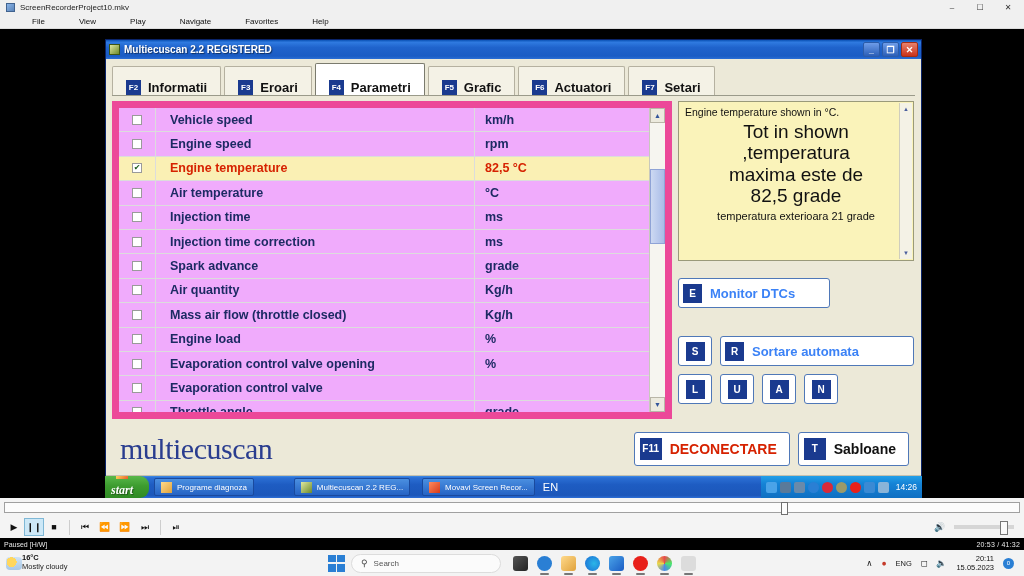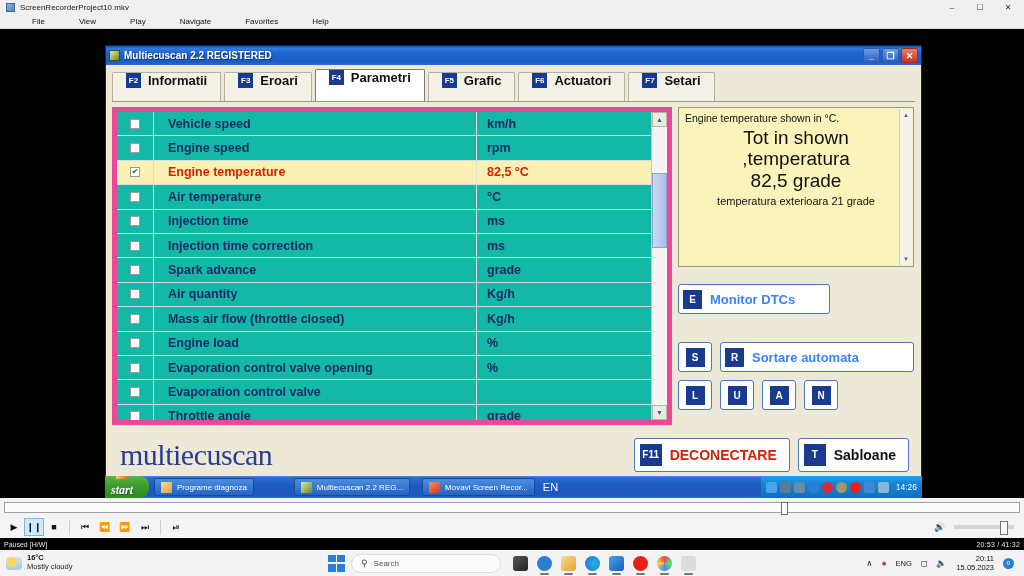--- a/index.html
+++ b/index.html
@@ -61,21 +61,21 @@
   .mpc-status {
     height: 12px; background: #000; color: #e8e8e8; font-size: 7px;
     display: flex; align-items: center; padding: 0 4px; flex: 0 0 auto;
   }
   .mpc-status .time { margin-left: auto; font-size: 7px; letter-spacing: .2px; }
 
   
   .xp-wrap { position: absolute; left: 105px; top: 0px; width: 817px; height: 100%; background: #000; }
 
   .mec-window {
-    position: absolute; left: 0; top: 16px; width: 817px; height: 483px;
+    position: absolute; left: 0; top: 10px; width: 817px; height: 483px;
     background: #ece9d8; border: 1px solid #0a246a;
   }
   .mec-titlebar {
     height: 19px;
     background: linear-gradient(180deg,#0a52b5 0%,#2f7ae0 12%,#1f63cc 40%,#1a5cc4 85%,#2a6fd6 100%);
     display: flex; align-items: center; padding-left: 3px;
   }
   .mec-titlebar .ic {
     width: 11px; height: 11px; margin-right: 4px;
     background: linear-gradient(135deg,#dfe8a0,#6c8a2a); border: 1px solid #3d5514;
@@ -88,36 +88,36 @@
     font-size: 9px; color: #fff; font-weight: bold;
     background: linear-gradient(180deg,#6d9ce8,#2b5fb8);
   }
   .mec-wc div.close { background: linear-gradient(180deg,#e8816c,#c9321a); border-color: #a32d14; }
 
   .mec-body { position: absolute; inset: 19px 0 0 0; background: #ece9d8; padding: 5px 6px 0 6px; }
 
   
   .tabbar { display: flex; align-items: flex-end; height: 32px; border-bottom: 1px solid #9a9a8a; }
   .tab {
-    height: 29px; display: flex; align-items: flex-start; gap: 7px;
+    height: 29px; display: flex; align-items: flex-end; gap: 7px;
     padding: 0 13px; margin-right: 3px;
     background: #f4f2e6; border: 1px solid #b5b1a0; border-bottom: none;
     border-radius: 2px 2px 0 0;
   }
   .tab.active { height: 32px; background: #fff; border-color: #7b7b6e; position: relative; z-index: 2; }
   .tab .fkey {
     width: 15px; height: 15px; background: #1a3a8f; color: #fff;
     font-size: 8px; font-weight: bold; display: flex; align-items: center; justify-content: center;
   }
   .tab .tlabel { font-size: 13px; font-weight: bold; color: #111; }
 
   .content-row { display: flex; gap: 6px; margin-top: 5px; height: 318px; }
 
   
-  .param-box { width: 560px; background: #14b8a6; border: 5px solid #ec4899; display: flex; }
+  .param-box { width: 560px; background: #f0abfc; border: 7px solid #ec4899; display: flex; }
   .param-list { flex: 1 1 auto; overflow: hidden; }
   .prow { display: flex; align-items: center; height: 24.4px; border-bottom: 1px solid #dcdcdc; }
   .prow.sel { background: #faf0b4; }
   .pcheck {
     width: 37px; display: flex; align-items: center; justify-content: center;
     border-right: 1px solid #dcdcdc; height: 100%;
   }
   .cbox {
     width: 10px; height: 10px; border: 1px solid #9a9a9a; background: #fff;
     display: flex; align-items: center; justify-content: center;
@@ -222,21 +222,21 @@
   }
   .xp-tray .trayic { width: 11px; height: 11px; border-radius: 2px; }
   .xp-clock { color: #fff; font-size: 8.5px; margin-left: 4px; }
   .xp-lang { color: #fff; font-size: 11px; padding: 0 8px; }
 
   
   #win11-taskbar {
     position: absolute; left: 0; bottom: 0; width: 1024px; height: 26px;
     background: #f3f3f3; display: flex; align-items: center; padding: 0 6px;
   }
-  .w11-weather { display: flex; align-items: center; gap: 5px; }
+  .w11-weather { display: flex; align-items: center; }
   .w11-weather .wicon {
     width: 16px; height: 13px;
     background: radial-gradient(circle at 35% 40%, #ffd75e 0 38%, transparent 39%), linear-gradient(180deg,#cfe3f5,#a8c8e8);
     border-radius: 4px;
   }
   .w11-temp { font-size: 7.5px; font-weight: bold; color: #111; line-height: 1.15; }
   .w11-cond { font-size: 7.5px; color: #222; line-height: 1.15; }
   .w11-center { position: absolute; left: 50%; transform: translateX(-50%); display: flex; align-items: center; gap: 6px; }
   .w11-startbtn { width: 17px; height: 17px; display: grid; grid-template-columns: 1fr 1fr; grid-gap: 1.5px; }
   .w11-startbtn i { background: #2a7fd4; display: block; }
@@ -431,20 +431,21 @@
               </div>
             </div>
 
             <div class="side-panel">
 
               <div class="info-box">
                 <div class="info-hdr">Engine temperature shown in °C.</div>
                 <div class="info-big">
                   <div>Tot in shown</div>
                   <div>,temperatura</div>
+                  <div>maxima este de</div>
                   <div>82,5 grade</div>
                 </div>
                 <div class="info-foot">temperatura exterioara 21 grade</div>
                 <div class="info-scroll">
                   <span>▲</span>
                   <span>▼</span>
                 </div>
               </div>
 
               <div style="height:17px"></div>

